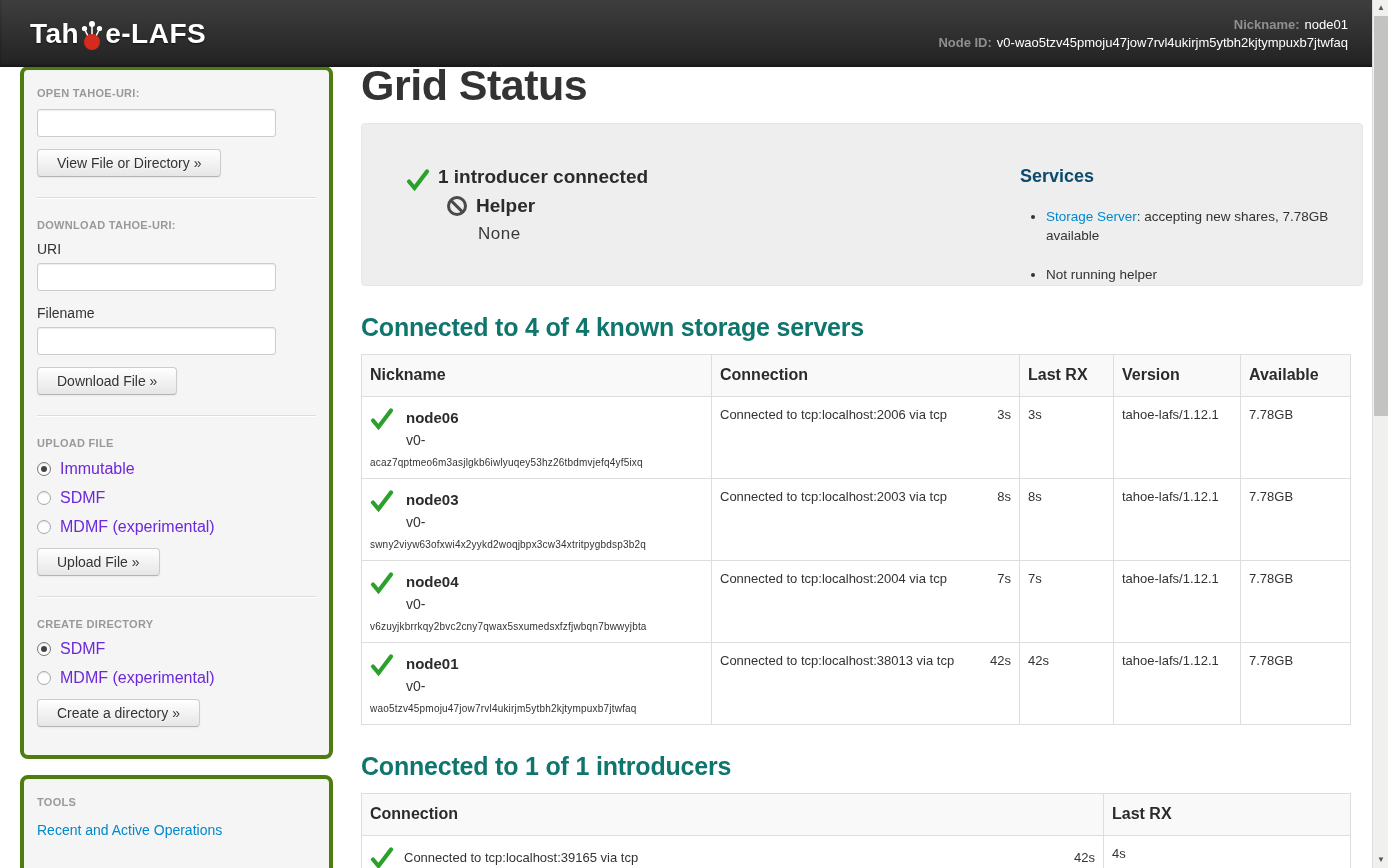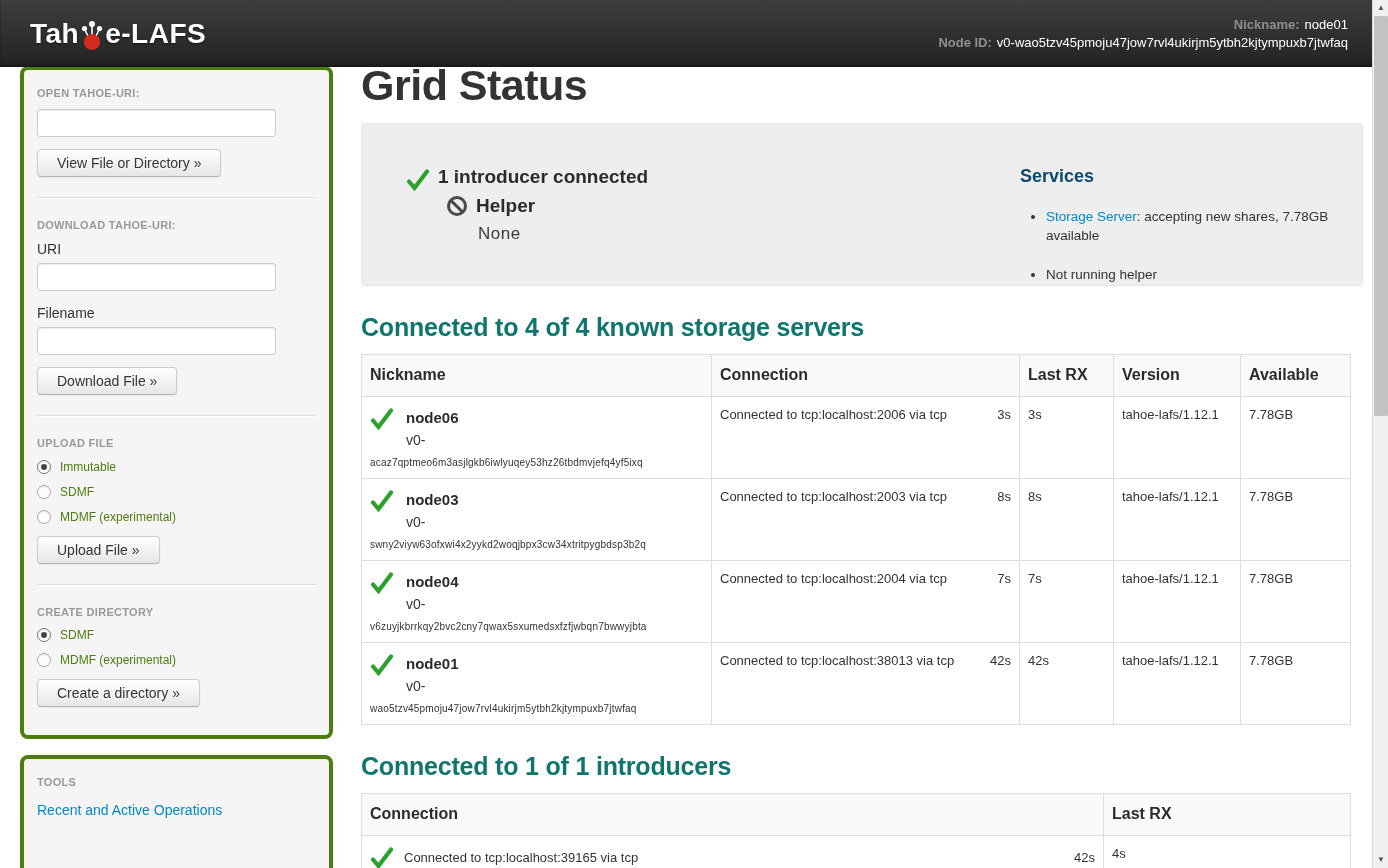--- a/index.html
+++ b/index.html
@@ -50,21 +50,21 @@
     border-radius:4px; box-shadow:inset 0 1px 0 rgba(255,255,255,.2), 0 1px 2px rgba(0,0,0,.05);
     cursor:pointer; text-shadow:0 1px 1px rgba(255,255,255,.75);
   }
   .divider { border:0; border-top:1px solid #ddd; border-bottom:1px solid #fff; margin:20px 0; }
   .file-row { display:flex; align-items:center; margin-top:4px; }
   .file-btn {
     padding:3px 10px; font-size:13px; color:#333; font-family:"Liberation Sans",sans-serif;
     background:linear-gradient(#f8f8f8,#ddd); border:1px solid #999; border-radius:2px; cursor:pointer;
   }
   .file-status { font-size:13px; color:#555; margin-left:8px; }
-  .radio-row { display:flex; align-items:center; margin-top:11px; font-size:12px; color:#4d7c0f; }
+  .radio-row { display:flex; align-items:center; margin-top:11px; font-size:16px; color:#6d28d9; }
   .radio {
     width:14px; height:14px; border-radius:50%; border:1px solid #a9a9a9; background:#fdfdfd;
     margin-right:9px; position:relative; flex:0 0 14px;
     box-shadow:inset 0 1px 1px rgba(0,0,0,.1);
   }
   .radio.checked { border-color:#777; }
   .radio.checked::after {
     content:""; position:absolute; left:3px; top:3px; width:6px; height:6px;
     border-radius:50%; background:#444;
   }

